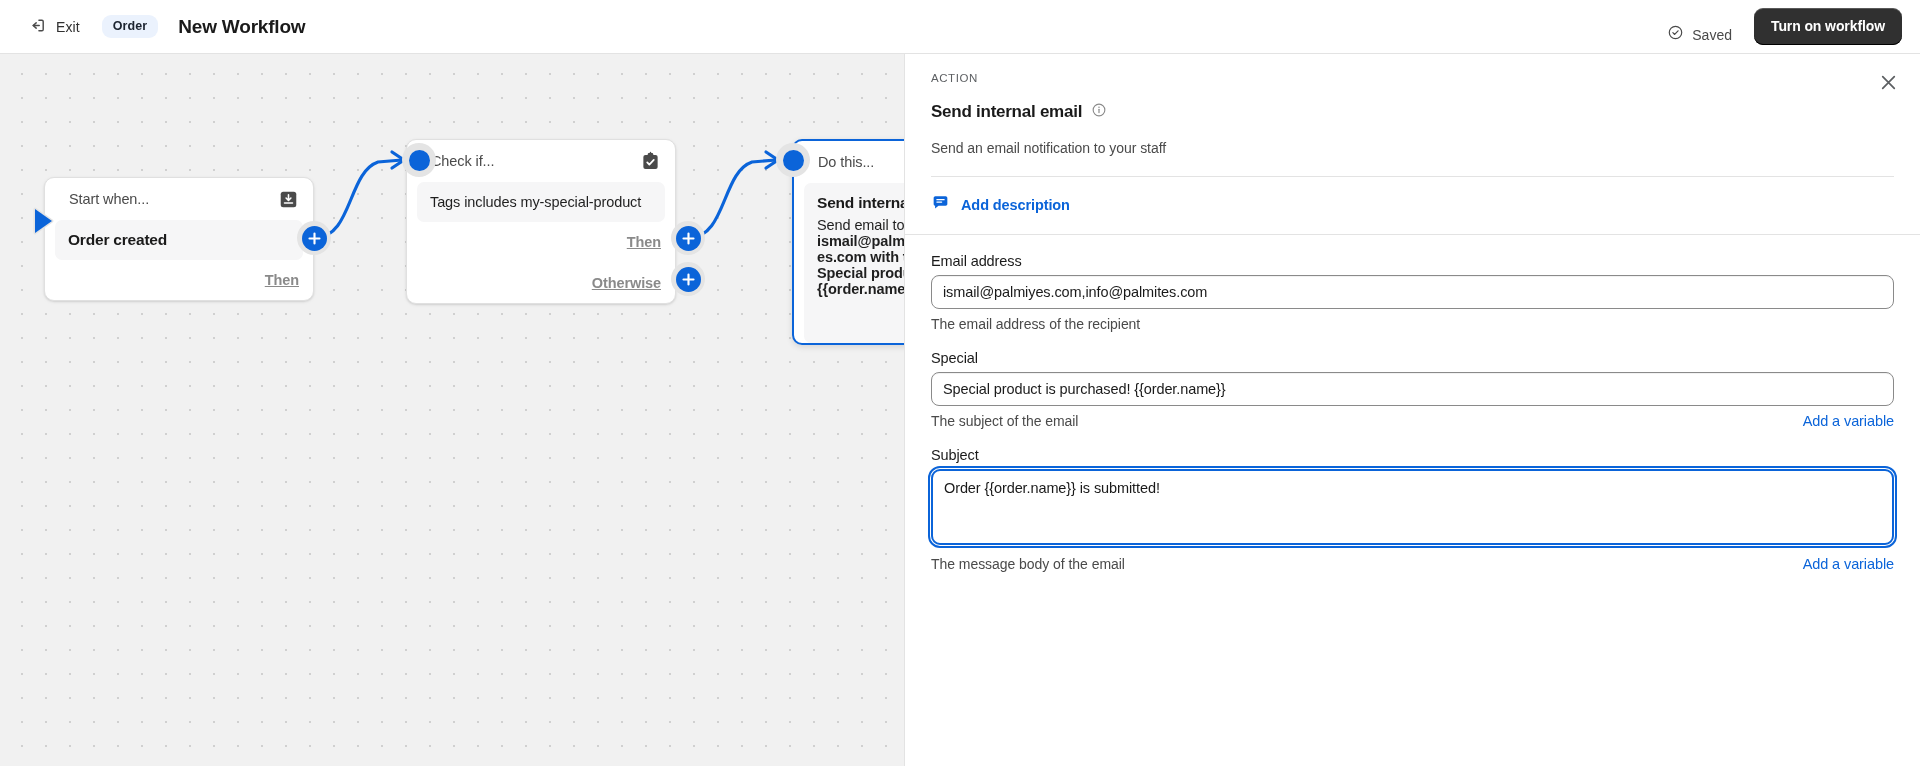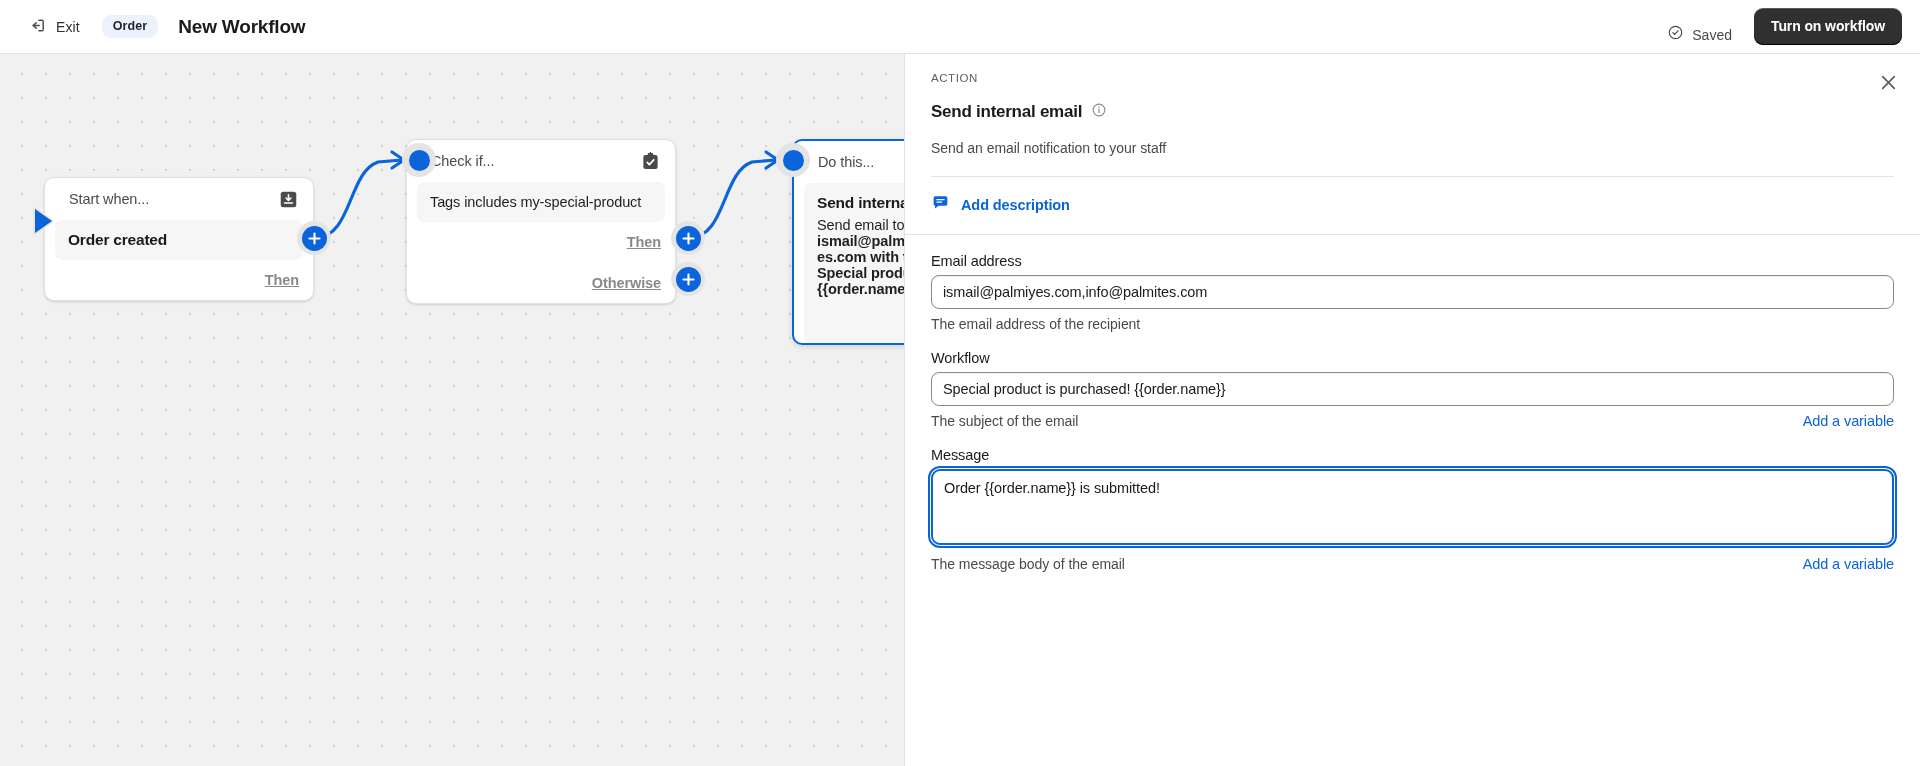--- a/index.html
+++ b/index.html
@@ -388,30 +388,30 @@
 
     <div class="field">
       <label class="field-label">Email address</label>
       <input class="input" type="text" value="ismail@palmiyes.com,info@palmites.com" style="">
       <div class="field-foot">
         <span class="help-text">The email address of the recipient</span>
       </div>
     </div>
 
     <div class="field">
-      <label class="field-label">Workflow</label>
+      <label class="field-label">Special</label>
       <input class="input" type="text" value="Special product is purchased! {{order.name}}" style="">
       <div class="field-foot">
         <span class="help-text">The subject of the email</span>
         <a class="var-link">Add a variable</a>
       </div>
     </div>
 
     <div class="field">
-      <label class="field-label">Message</label>
+      <label class="field-label">Subject</label>
       <textarea class="textarea" value="Order {{order.name}} is submitted!" style="">Order {{order.name}} is submitted!</textarea>
       <div class="field-foot">
         <span class="help-text">The message body of the email</span>
         <a class="var-link">Add a variable</a>
       </div>
     </div>
 
   </div>
 </div>
 

